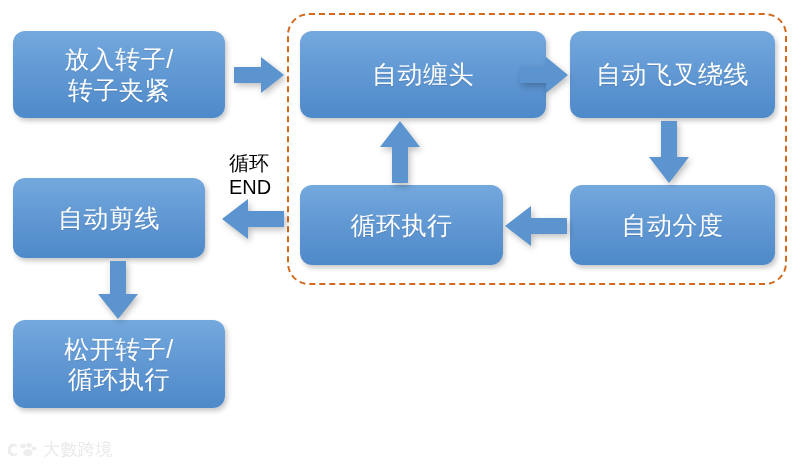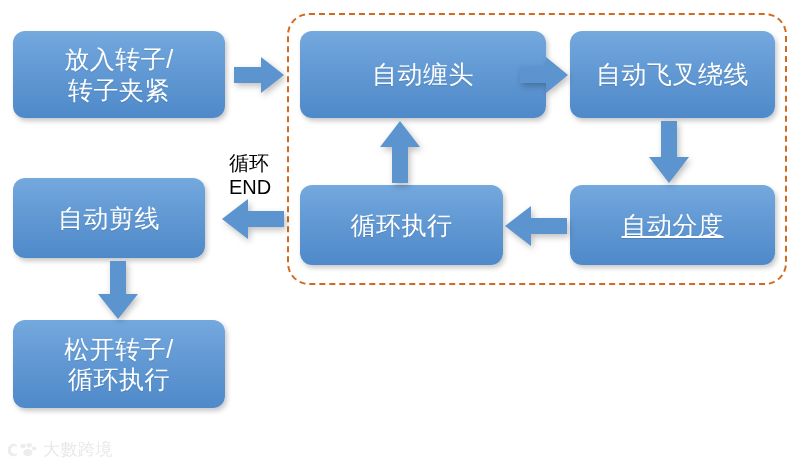--- a/index.html
+++ b/index.html
@@ -53,21 +53,21 @@
     text-shadow: 0 1px 1px rgba(0,0,0,0.12);
     user-select: none;
   }
   .pbox .lbl { display: block; }
   .pbox .lbl .ln { display: block; white-space: nowrap; }
 
   
   #box-load      { left: 13px;  top: 31px;  width: 212px; height: 87px; }
   #box-wind-head { left: 300px; top: 31px;  width: 246px; height: 87px; }
   #box-flyer     { left: 570px; top: 31px;  width: 205px; height: 87px; }
-  #box-index     { left: 570px; top: 185px; width: 205px; height: 80px; text-decoration: underline; }
+  #box-index     { left: 570px; top: 185px; width: 205px; height: 80px; }
   #box-loop-exec { left: 300px; top: 185px; width: 203px; height: 80px; }
   #box-cut       { left: 13px;  top: 178px; width: 192px; height: 80px; }
   #box-unload    { left: 13px;  top: 320px; width: 212px; height: 88px; text-align: center; }
 
   
   .arrow {
     position: absolute;
     filter: drop-shadow(2px 3px 3px rgba(0,0,0,0.25));
   }
   .arrow svg { display: block; }

